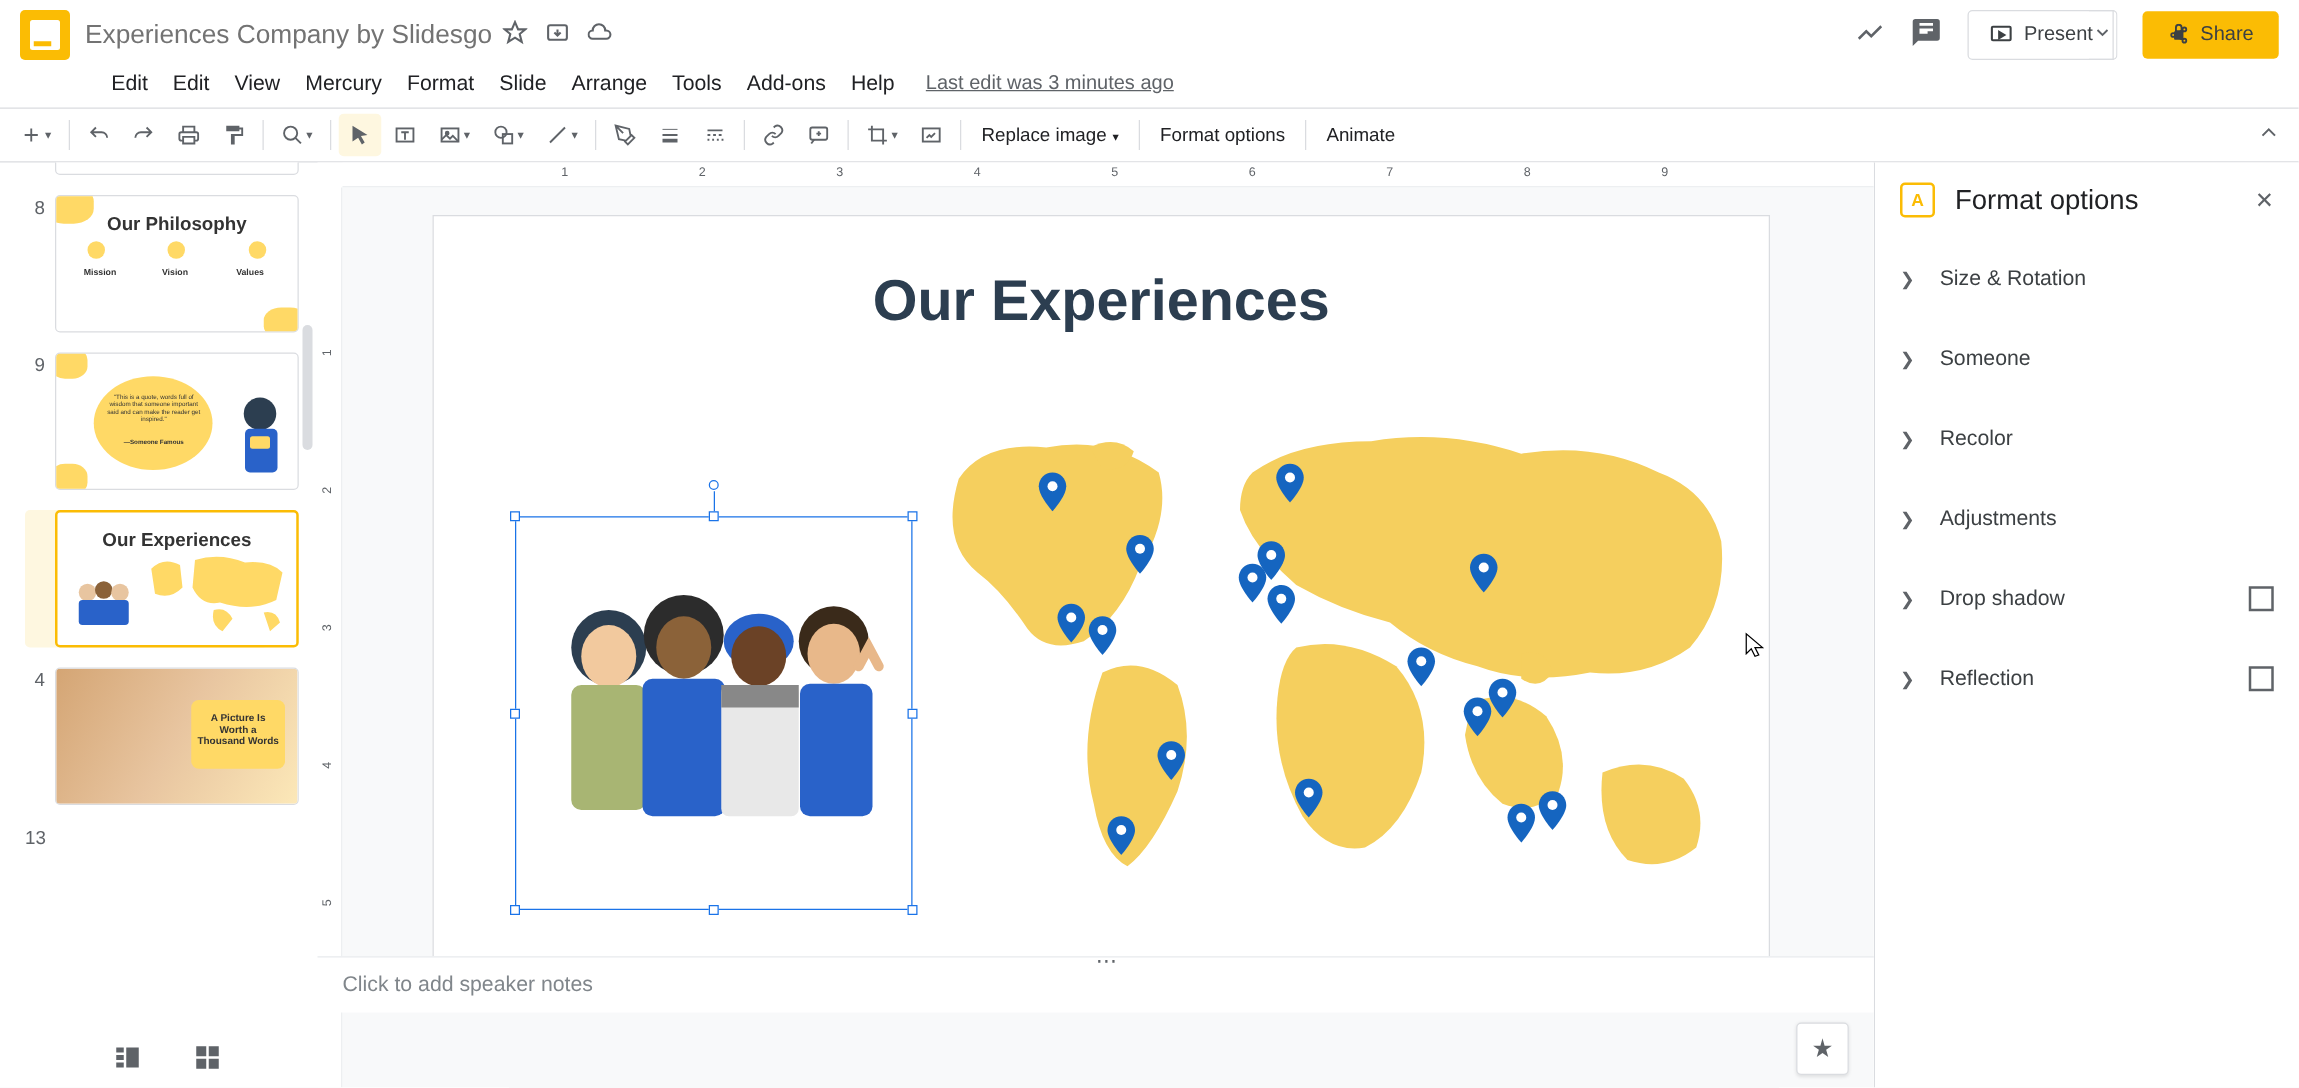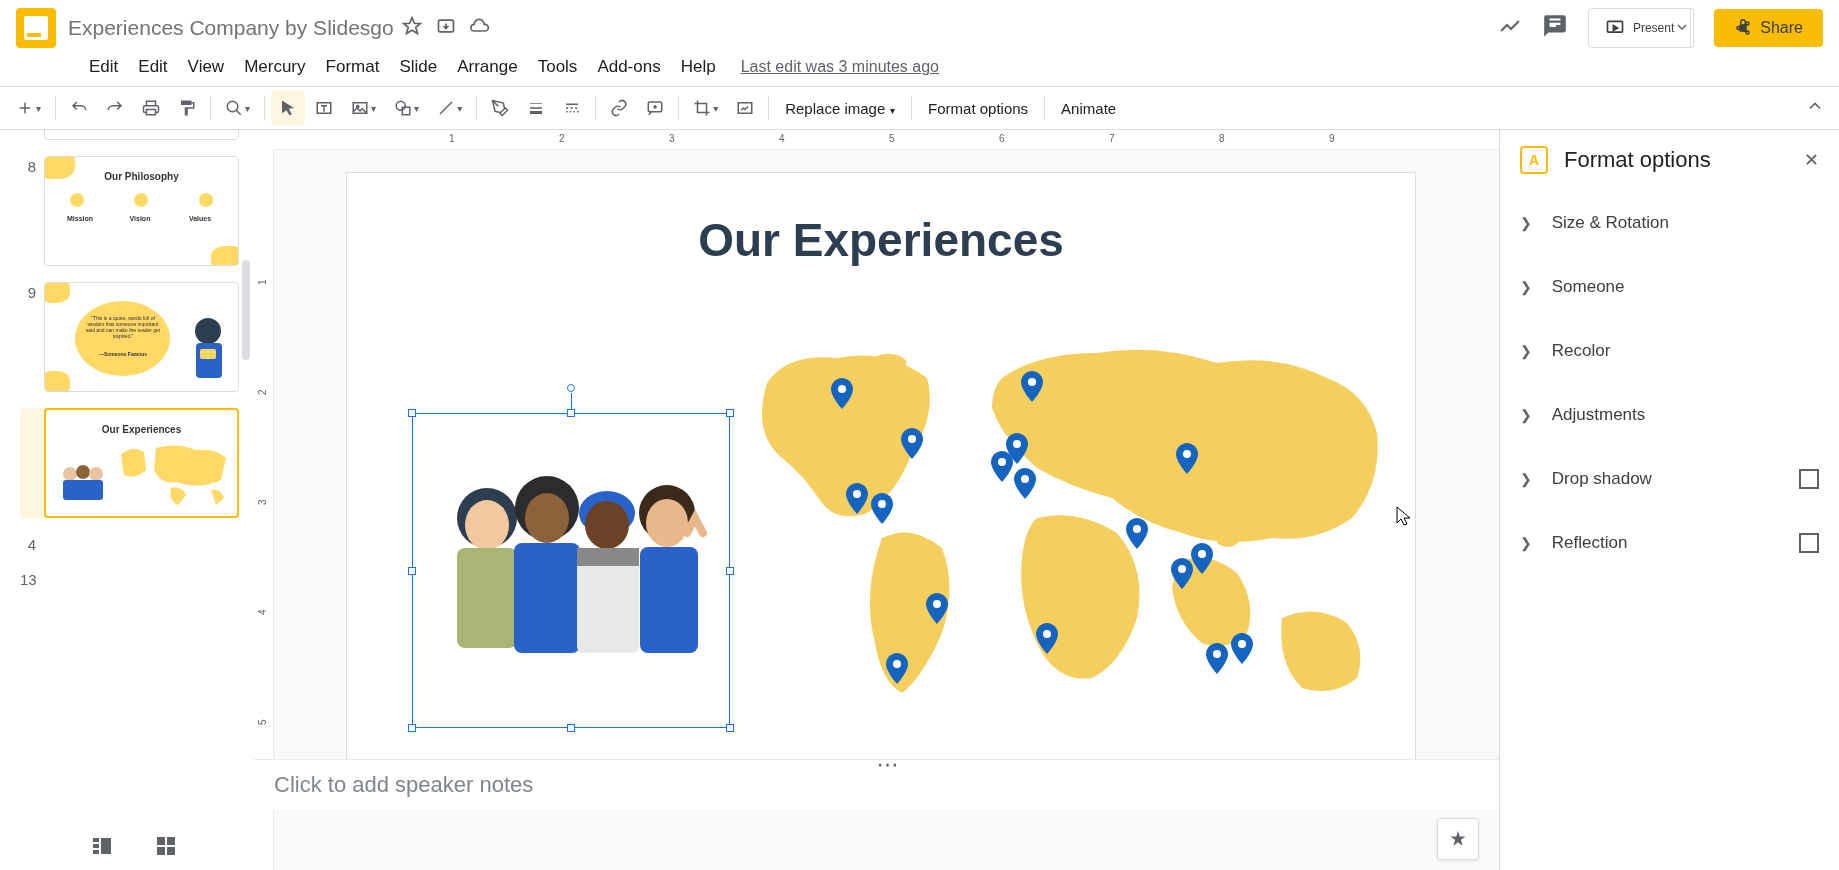--- a/index.html
+++ b/index.html
@@ -6,21 +6,21 @@
 body { background: #fff; width: 1839px; height: 870px; overflow: hidden; position: relative; }
 
 .title-bar { display: flex; align-items: center; padding: 8px 16px; height: 56px; }
 .logo { width: 40px; height: 40px; background: #fbbc04; display: flex; align-items: center; justify-content: center; border-radius: 4px; margin-right: 12px; }
 .logo-inner { width: 24px; height: 24px; background: #fff; border-radius: 2px; position: relative; }
 .logo-inner::after { content:''; position:absolute; bottom:3px; left:3px; width:14px; height:4px; background:#fbbc04; }
 .title-text { font-size: 21px; color: #737373; margin-right: 8px; }
 .title-icons { display: flex; gap: 14px; align-items: center; color: #5f6368; }
 .title-icons svg { width: 20px; height: 20px; }
 .header-right { margin-left: auto; display: flex; align-items: center; gap: 20px; }
-.present-btn { display: flex; align-items: center; gap: 8px; padding: 9px 16px; border: 1px solid #dadce0; border-radius: 4px; cursor: pointer; font-size: 12px; color: #3c4043; }
+.present-btn { display: flex; align-items: center; gap: 8px; padding: 9px 16px; border: 1px solid #dadce0; border-radius: 4px; cursor: pointer; font-size: 16px; color: #3c4043; }
 .present-dd { border:1px solid #dadce0; border-left:none; padding:9px 6px; border-radius:0 4px 4px 0; margin-left:-20px; }
 .share-btn { display: flex; align-items: center; gap: 8px; background: #fbbc04; padding: 10px 20px; border-radius: 4px; cursor: pointer; font-size: 16px; color: #3c4043; font-weight: 500; }
 
 .menu-bar { display: flex; align-items: center; padding: 0 64px 8px 80px; height: 30px; font-size: 17px; color: #202124; gap: 2px; }
 .menu-item { padding: 4px 9px; cursor: pointer; border-radius: 4px; }
 .last-edit { color: #5f6368; text-decoration: underline; margin-left: 14px; cursor: pointer; font-size: 16px; }
 
 .toolbar { display: flex; align-items: center; padding: 4px 8px; height: 44px; border-top: 1px solid #dadce0; border-bottom: 1px solid #dadce0; gap: 2px; }
 .tb-btn { padding: 6px 8px; cursor: pointer; border-radius: 4px; display: flex; align-items: center; justify-content: center; min-width: 34px; height: 34px; color: #5f6368; position:relative; }
 .tb-btn.active { background: #fef7e0; }
@@ -49,40 +49,40 @@
 
 .selection { position: absolute; border: 1.5px solid #1a73e8; }
 .sel-handle { position: absolute; width: 8px; height: 8px; background: #fff; border: 1.5px solid #1a73e8; }
 .sel-rot { position:absolute; width:8px; height:8px; border:1.5px solid #1a73e8; border-radius:50%; background:#fff; top:-30px; left:50%; margin-left:-4px; }
 .sel-rot::after { content:''; position:absolute; width:1px; height:22px; background:#1a73e8; left:3px; top:8px; }
 
 .world-map { position: absolute; left: 380px; top: 150px; width: 700px; height: 440px; }
 
 .people { position: absolute; }
 
-.notes-area { position:absolute; bottom: 60px; left: 254px; right: 340px; padding: 12px 20px; font-size: 22px; color: #80868b; border-top:1px solid #e8eaed; background:#fff; }
+.notes-area { position:absolute; bottom: 60px; left: 254px; right: 340px; padding: 12px 20px; font-size: 17px; color: #80868b; border-top:1px solid #e8eaed; background:#fff; }
 .notes-area::before { content:'⋯'; position:absolute; top:-8px; left:50%; color:#5f6368; letter-spacing:2px; }
 
 .sidebar { width: 340px; border-left: 1px solid #dadce0; background: #fff; }
 .sb-header { display: flex; align-items: center; padding: 16px 20px; border-bottom: 1px solid transparent; }
 .sb-icon { width: 28px; height: 28px; border: 2px solid #fbbc04; border-radius: 4px; display: flex; align-items: center; justify-content: center; color: #fbbc04; font-weight: bold; margin-right: 16px; font-size:14px; }
 .sb-title { font-size: 22px; color: #202124; flex: 1; }
 .sb-close { cursor: pointer; color: #5f6368; font-size: 18px; }
 .sb-item { display: flex; align-items: center; padding: 22px 20px; cursor: pointer; }
 .sb-chevron { color: #5f6368; margin-right: 20px; font-size: 14px; }
 .sb-label { font-size: 17px; color: #3c4043; flex: 1; }
 .sb-check { width: 20px; height: 20px; border: 2px solid #5f6368; }
 
 .bottom-bar { position: absolute; bottom: 0; left: 0; right: 0; height: 48px; display: flex; align-items: center; padding: 0 20px; gap: 40px; }
 .view-icon { width: 24px; height: 24px; cursor: pointer; color: #5f6368; }
 
 
 .t-yellow-blob { position:absolute; background:#ffd966; border-radius:50%; }
 .t-text { position:absolute; font-size:7px; color:#333; text-align:center; }
-.t-text.bold { font-weight:bold; font-size:10px; }
+.t-text.bold { font-weight:bold; font-size:15px; }
 
 .cursor-ptr { position:absolute; left:1395px; top:505px; pointer-events:none; }
 .explore-btn { position:absolute; right:360px; bottom:10px; width:42px; height:42px; border:1px solid #dadce0; border-radius:4px; background:#fff; display:flex; align-items:center; justify-content:center; color:#5f6368; box-shadow:0 1px 3px rgba(0,0,0,0.1); }
 </style>
 </head>
 <body>
 
 <div class="title-bar">
   <div class="logo">
     <div class="logo-inner"></div>
@@ -321,20 +321,25 @@
         <svg style="position:absolute;left:12px;top:52px;width:50px;height:40px;" viewBox="0 0 50 40">
             <circle cx="12" cy="12" r="7" fill="#e8c5a0"></circle>
             <circle cx="25" cy="10" r="7" fill="#8b6239"></circle>
             <circle cx="38" cy="12" r="7" fill="#e8c5a0"></circle>
             <rect x="5" y="18" width="40" height="20" fill="#2962c9" rx="3"></rect>
           </svg>
       </div>
     </div>
     <div class="thumb-row">
       <div class="thumb-num">4</div>
+      <div class="thumb">
+        <div style="position:absolute;inset:0;background:linear-gradient(120deg,#d4a574 0%,#e8c5a0 50%,#fce8b8 100%);"></div>
+        <div style="position:absolute;right:10px;top:25px;width:75px;height:55px;background:#ffd966;border-radius:6px;"></div>
+        <div class="t-text bold" style="right:14px;top:35px;width:67px;font-size:8px;">A Picture Is Worth a Thousand Words</div>
+      </div>
     </div>
     <div class="thumb-row">
       <div class="thumb-num">13</div>
     </div>
   </div>
 
   <div class="canvas-area">
     <div class="ruler-h">
       <span class="ruler-tick" style="left:175px;">1</span>
       <span class="ruler-tick" style="left:285px;">2</span>

